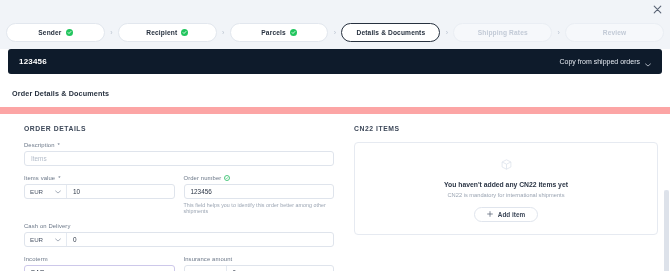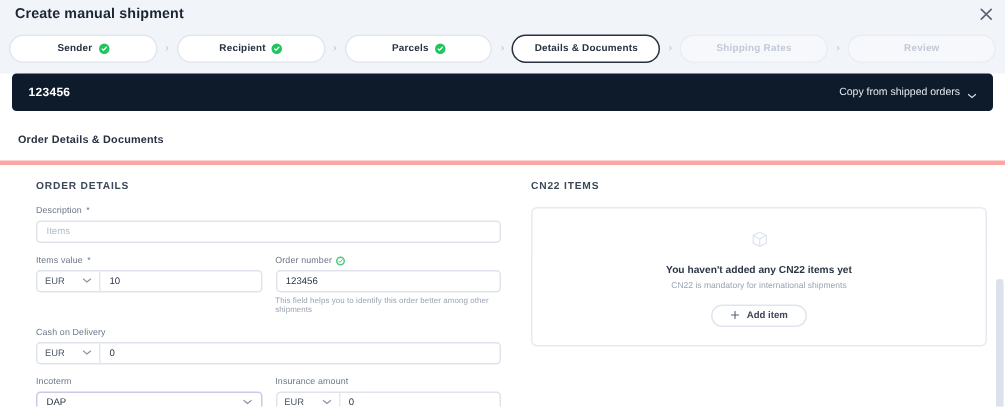--- a/index.html
+++ b/index.html
@@ -99,21 +99,21 @@
   }
   .orderbar-right {
     display: flex; align-items: center; gap: 5px; cursor: pointer;
   }
   .orderbar-copy { font-size: 7px; color: #e4e9f0; }
   .orderbar-chev { display: block; }
 
   
   .section-head {
     padding: 8px 0 7px 12px;
-    border-bottom: 3px solid #fca5a5;
+    border-bottom: 7px solid #fca5a5;
     flex: 0 0 auto;
   }
   .section-head-text {
     font-size: 7.2px; font-weight: bold; color: #27313f; letter-spacing: .15px;
   }
 
   
   .body {
     flex: 1 1 auto;
     display: flex;
@@ -248,21 +248,20 @@
     width: 5px; height: 120px;
     background: #dde2ea; border-radius: 3px;
   }
 </style>
 </head>
 <body>
 
 <div class="app">
 
   <div class="topbar">
-    <div class="topbar-title">Create manual shipment</div>
     <div class="close-btn">
       <svg width="9" height="9" viewBox="0 0 9 9">
         <path d="M1.2 1.2 L7.8 7.8 M7.8 1.2 L1.2 7.8" stroke="#5a6475" stroke-width="1.1" stroke-linecap="round"></path>
       </svg>
     </div>
   </div>
 
   <div class="stepper">
 
     <div class="step">

